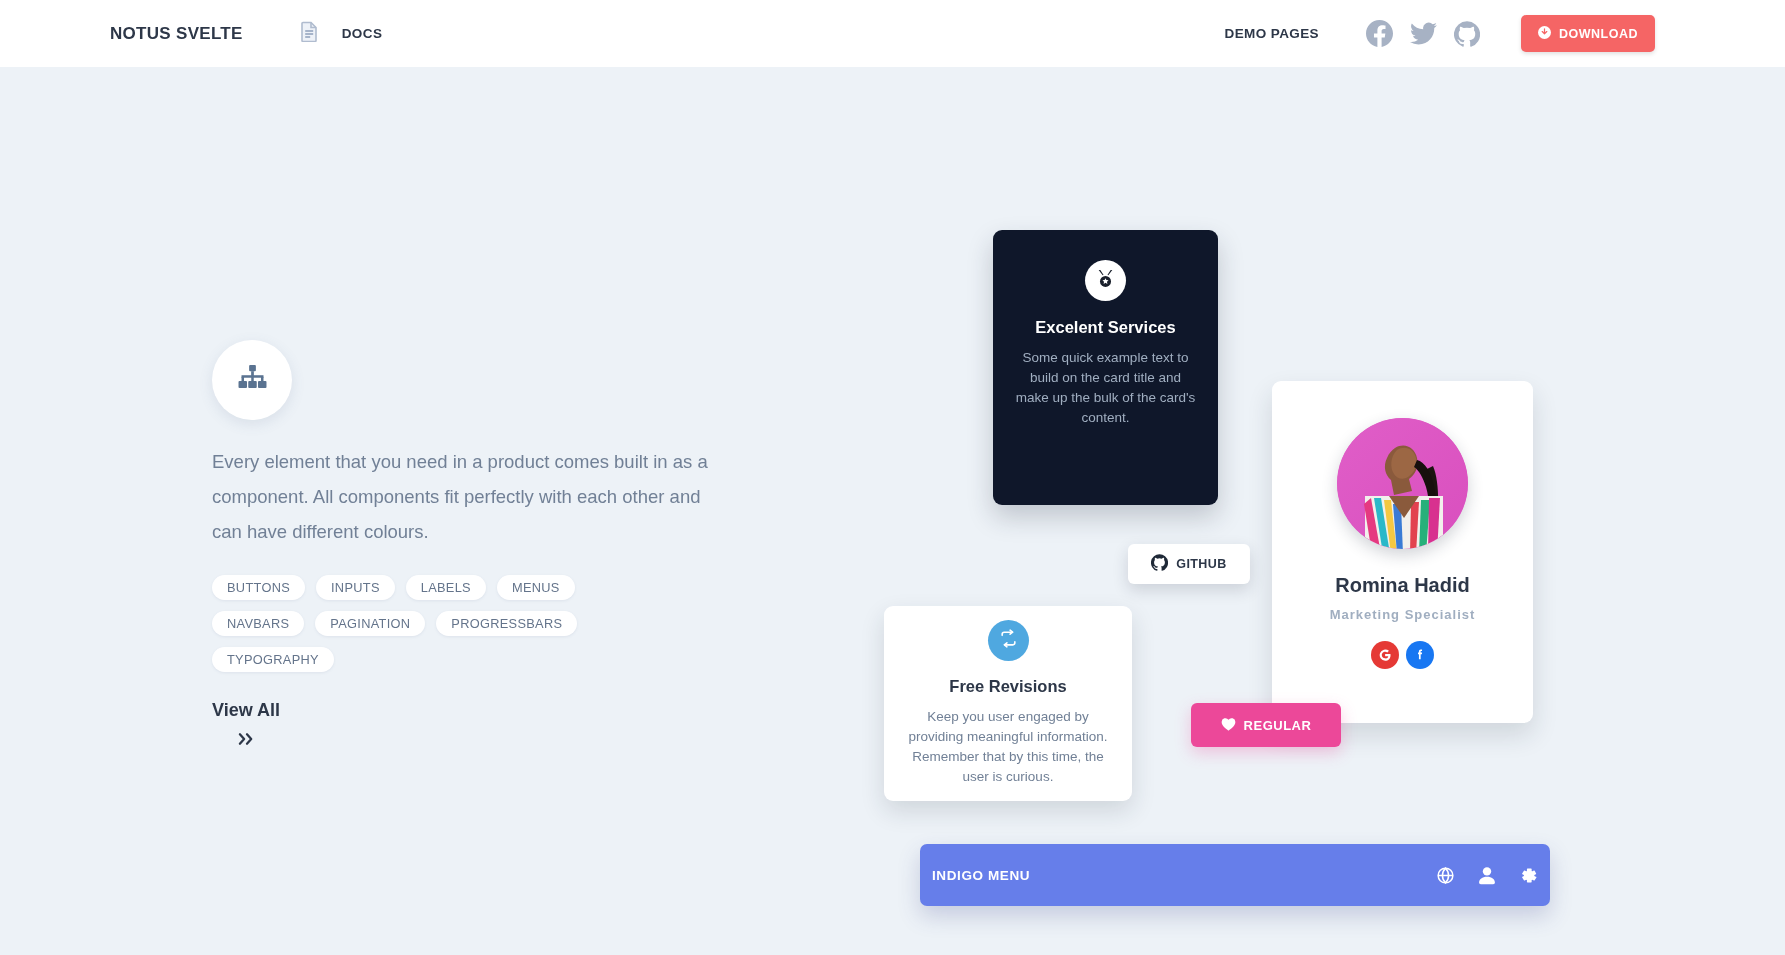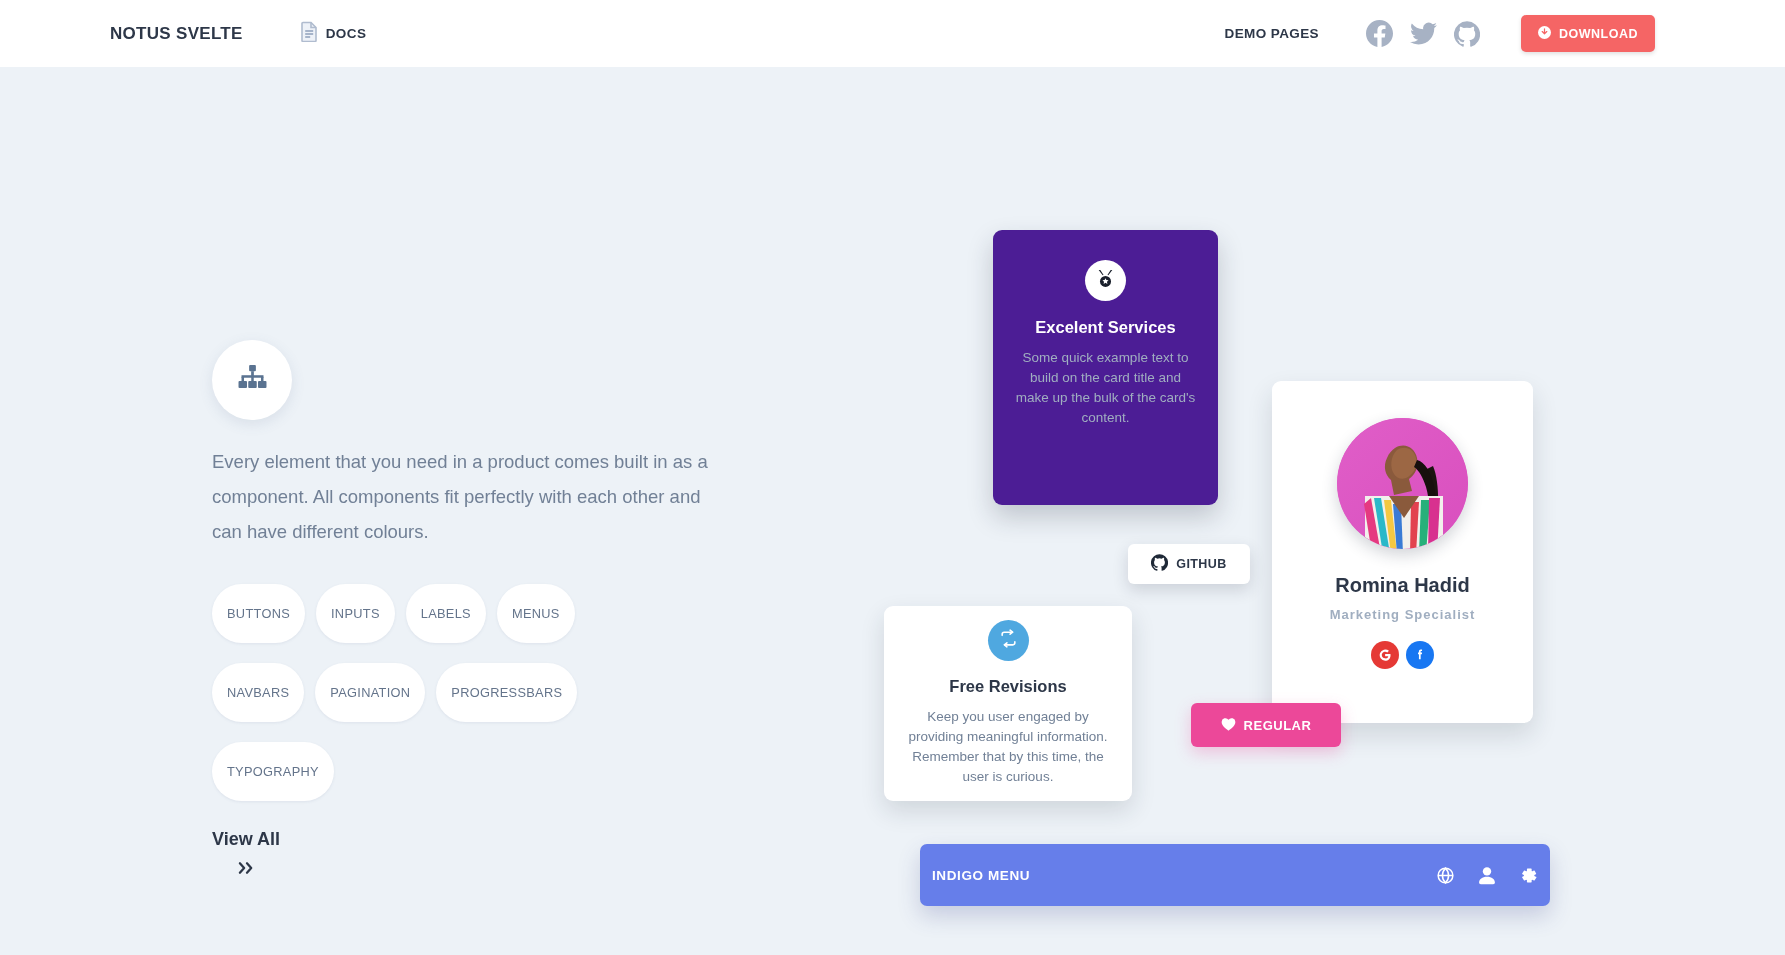--- a/index.html
+++ b/index.html
@@ -17,21 +17,21 @@
     background: #ffffff;
     display: flex; align-items: center;
     z-index: 50;
   }
   .nav-left { display: flex; align-items: center; margin-left: 110px; }
   .brand {
     font-size: 17px; font-weight: bold; letter-spacing: 0.3px;
     color: #2d3748; text-transform: uppercase; white-space: nowrap; text-align: center;
   }
   .nav-docs {
-    display: flex; align-items: center; gap: 8px;
+    display: flex; align-items: center; gap: 24px;
     margin-left: 58px;
   }
   .nav-docs .lbl {
     font-size: 13.5px; font-weight: bold; letter-spacing: 0.4px;
     color: #2d3748; text-transform: uppercase;
   }
   .nav-right {
     margin-left: auto; margin-right: 130px;
     display: flex; align-items: center; gap: 0px;
   }
@@ -73,35 +73,35 @@
     font-size: 18.5px; line-height: 35px; color: #718096;
     max-width: 500px;
   }
   .tag-wrap {
     margin-top: 26px; display: flex; flex-wrap: wrap; gap: 11px 11px; max-width: 460px;
   }
   .tag {
     background: #fff; color: #64748b;
     border-radius: 999px;
     font-size: 12.8px; letter-spacing: 0.3px;
-    padding: 22px 15px; text-transform: uppercase;
+    padding: 5px 15px; text-transform: uppercase;
     box-shadow: 0 1px 3px rgba(80,100,140,.10);
-    cursor: pointer; white-space: nowrap; margin-top: 9px;
+    cursor: pointer; white-space: nowrap;
   }
   .view-all {
     margin-top: 28px; display: inline-flex; align-items: center; gap: 9px;
     font-size: 18px; font-weight: bold; color: #2d3748;
     cursor: pointer; text-decoration: none; flex-direction: column;
   }
 
   
   .card-dark {
     position: absolute; left: 993px; top: 163px;
     width: 225px; height: 275px;
-    background: #4c1d95; border-radius: 9px;
+    background: #0f172a; border-radius: 9px;
     box-shadow: 0 12px 26px rgba(30,40,60,.22);
     padding: 30px 22px 0;
     text-align: center;
   }
   .card-dark .badge {
     width: 41px; height: 41px; border-radius: 50%;
     background: #fff; margin: 0 auto;
     display: flex; align-items: center; justify-content: center;
   }
   .card-dark .t {

